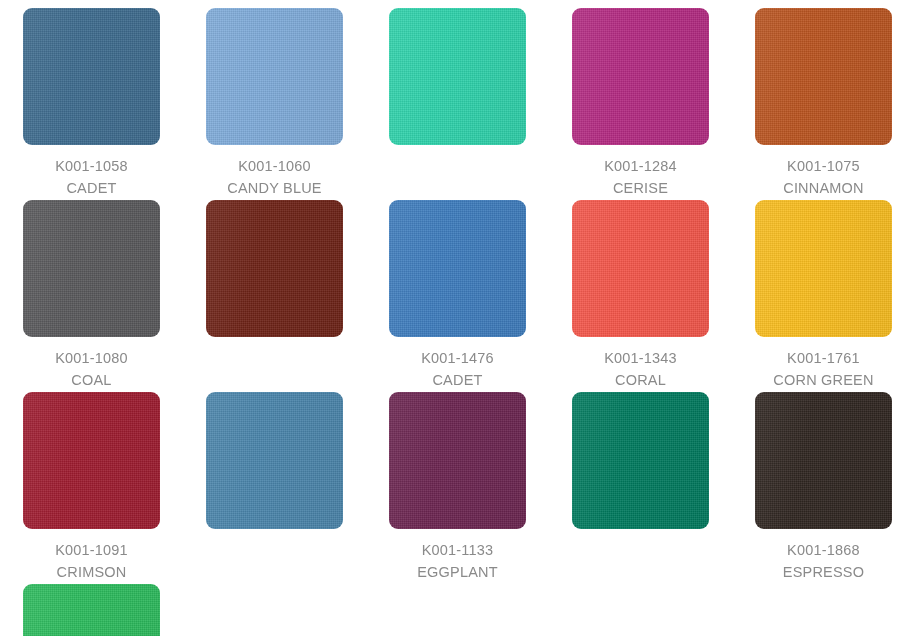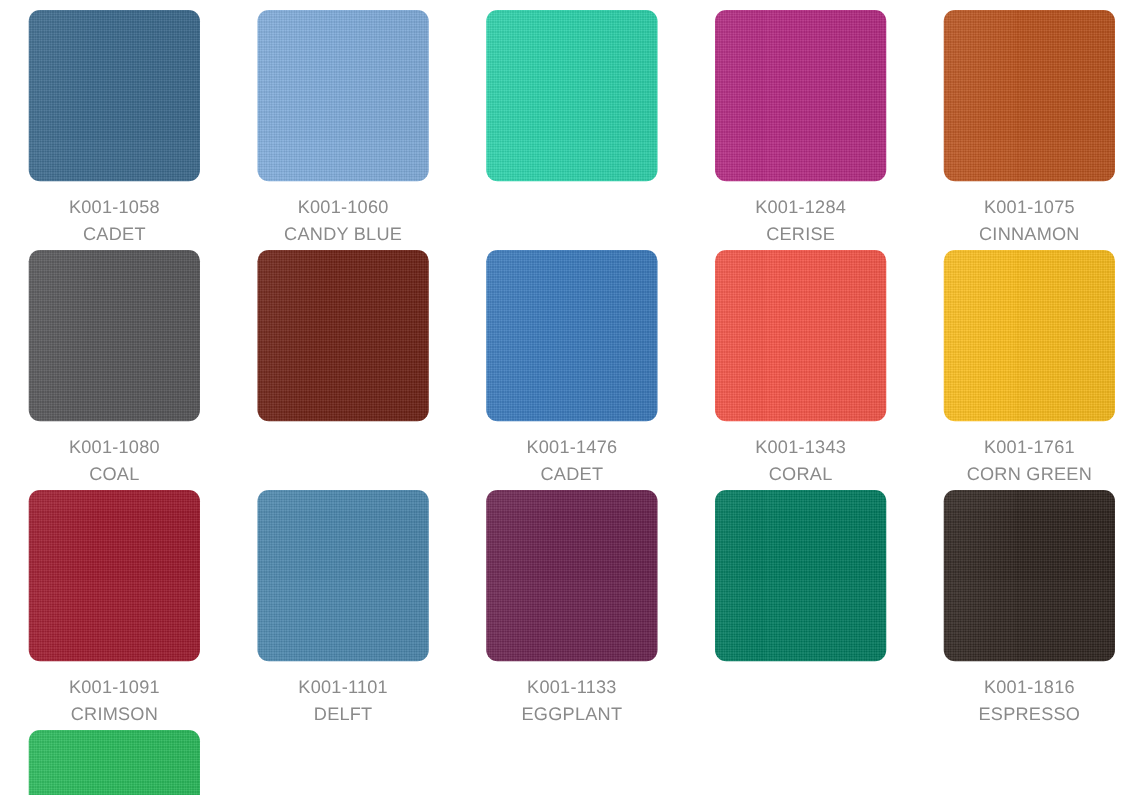--- a/index.html
+++ b/index.html
@@ -180,24 +180,20 @@
       <div class="swatch-labels">
         <span class="swatch-code">K001-1091</span>
         <span class="swatch-name">CRIMSON</span>
       </div>
     </div>
     <div class="swatch-cell">
       <div class="swatch-chip" style="background-color: rgb(74, 133, 171);">
         <div class="weave"></div>
         <div class="sheen"></div>
       </div>
-      <div class="swatch-labels">
-        <span class="swatch-code">K001-1101</span>
-        <span class="swatch-name">DELFT</span>
-      </div>
     </div>
     <div class="swatch-cell">
       <div class="swatch-chip" style="background-color: rgb(107, 36, 80);">
         <div class="weave"></div>
         <div class="sheen"></div>
       </div>
       <div class="swatch-labels">
         <span class="swatch-code">K001-1133</span>
         <span class="swatch-name">EGGPLANT</span>
       </div>
@@ -207,21 +203,21 @@
         <div class="weave"></div>
         <div class="sheen"></div>
       </div>
     </div>
     <div class="swatch-cell">
       <div class="swatch-chip" style="background-color: rgb(47, 37, 32);">
         <div class="weave"></div>
         <div class="sheen"></div>
       </div>
       <div class="swatch-labels">
-        <span class="swatch-code">K001-1816</span>
+        <span class="swatch-code">K001-1868</span>
         <span class="swatch-name">ESPRESSO</span>
       </div>
     </div>
     <div class="swatch-cell">
       <div class="swatch-chip" style="background-color: rgb(44, 187, 93);">
         <div class="weave"></div>
         <div class="sheen"></div>
       </div>
       <div class="swatch-labels">
         <span class="swatch-code">K001-1141</span>

